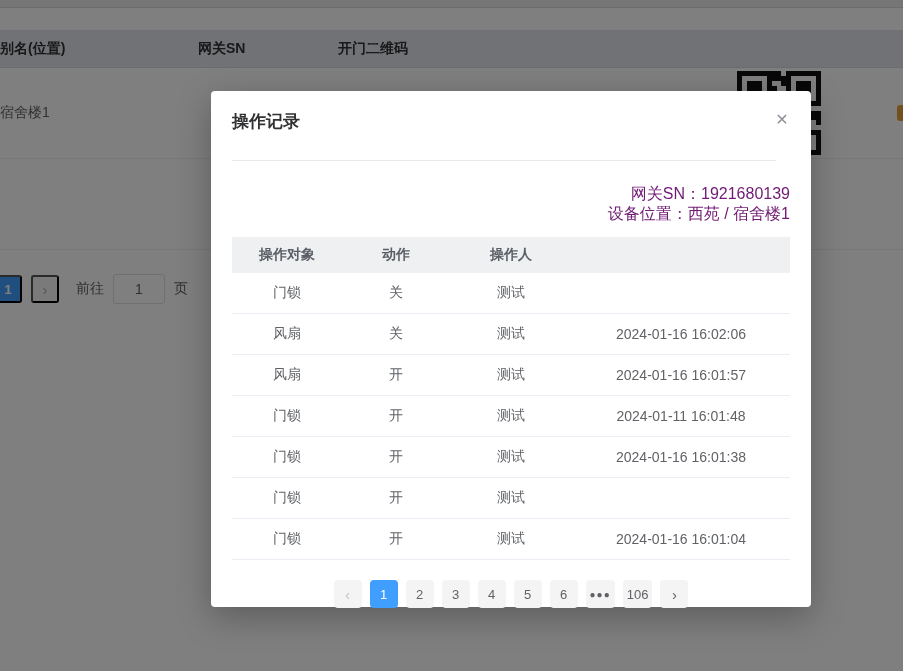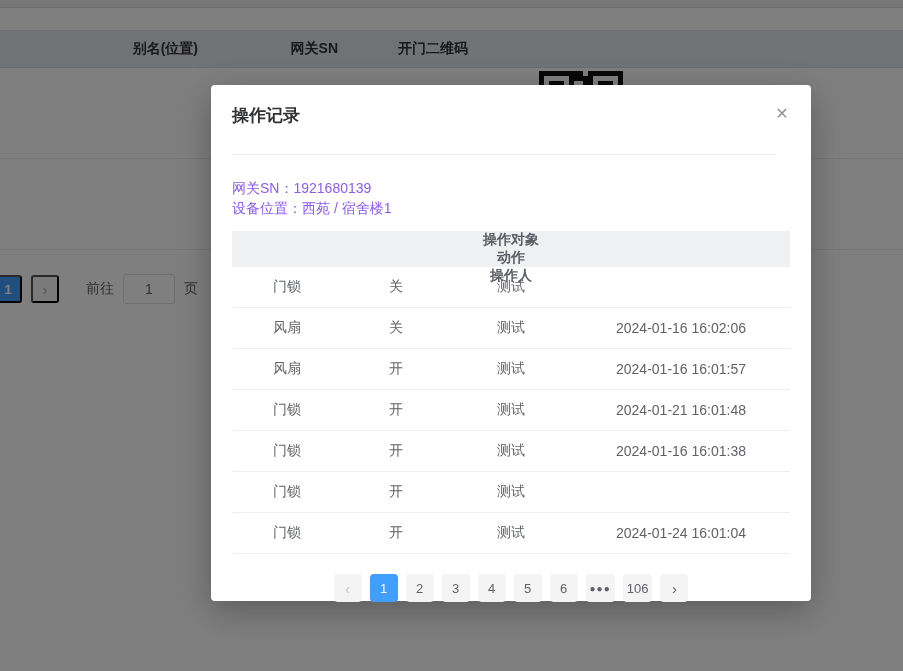--- a/index.html
+++ b/index.html
@@ -7,47 +7,47 @@
     position:relative;width:903px;height:671px;overflow:hidden;background:#fff;
     font-family:"Liberation Sans","DejaVu Sans",sans-serif;
   }
   
   .topbar{position:absolute;top:0;left:0;right:0;height:7px;background:#ededee;border-bottom:1px solid #d9d9d9;}
   .bg-table{position:absolute;top:30px;left:0;width:975px;}
   .bg-thead{display:flex;height:37px;align-items:center;background:#e2e5ea;border-bottom:1px solid #d6dae0;
     font-weight:bold;font-size:14px;color:#303133;}
   .bg-row{display:flex;height:90px;align-items:center;border-bottom:1px solid #ebeef5;font-size:14px;color:#606266;background:#fff;}
   .c1{width:198px}.c2{width:140px}.c3{width:234px}.c4{width:142px}.c5{width:130px}.c6{width:100px;position:relative;}
-  .bg-thead>div,.bg-row>div{text-align:right;box-sizing:border-box;}
+  .bg-thead>div,.bg-row>div{text-align:left;box-sizing:border-box;}
   .qr{width:84px;height:84px;margin:0 auto;display:block;}
   .action-sliver{position:absolute;left:53px;top:50%;transform:translateY(-50%);
     width:22px;height:16px;border-radius:3px;background:#e6a23c;}
   .bg-pagination{position:absolute;top:274px;left:-6px;display:flex;align-items:center;gap:9px;}
   .pg-btn{min-width:28px;height:28px;border-radius:3px;background:#f4f4f5;color:#606266;
     display:flex;align-items:center;justify-content:center;font-size:13px;cursor:pointer;}
   .pg-btn.active{background:#409eff;color:#fff;font-weight:bold;}
   .pg-chevron{font-size:15px;color:#a8abb2;line-height:1;}
   .goto-label,.unit-label{font-size:14px;color:#606266;}
-  .goto-label{margin-left:18px;}
+  .goto-label{margin-left:8px;}
   .goto-input{width:46px;height:26px;border:1px solid #dcdfe6;border-radius:3px;text-align:center;
     font-size:14px;color:#606266;background:#fff;outline:none;font-family:inherit;}
   
   .overlay{position:absolute;inset:0;background:rgba(0,0,0,0.5);z-index:5;}
   
-  .modal{position:absolute;left:211px;top:85px;width:600px;height:516px;background:#fff;border-radius:4px;
+  .modal{position:absolute;left:211px;top:91px;width:600px;height:516px;background:#fff;border-radius:4px;
     box-shadow:0 10px 34px rgba(0,0,0,0.28);z-index:10;box-sizing:border-box;}
   .modal-header{padding:19px 21px 0;}
   .modal-title{font-size:17px;font-weight:bold;color:#303133;line-height:24px;}
   .modal-close{position:absolute;top:15px;right:16px;width:26px;height:26px;font-size:16px;color:#909399;
     display:flex;align-items:center;justify-content:center;cursor:pointer;background:none;border:none;padding:0;font-family:inherit;}
   .modal-divider{margin:26px 35px 0 21px;border-top:1px solid #e8eaec;}
-  .modal-info{padding:23px 21px 0;font-size:14px;color:#8b5cf6;line-height:20px;}
+  .modal-info{padding:23px 21px 0;font-size:16px;color:#701a75;line-height:20px;text-align:right;}
   .modal-table{margin:13px 21px 0;}
   .mt-head{display:flex;height:36px;align-items:center;background:#eef0f2;
-    font-weight:bold;font-size:14px;color:#5c6066;flex-direction:column;}
+    font-weight:bold;font-size:14px;color:#5c6066;}
   .mt-row{display:flex;height:40px;align-items:center;border-bottom:1px solid #ebeef5;
     font-size:14px;color:#606266;background:#fff;}
   .m1{width:110px}.m2{width:108px}.m3{width:122px}.m4{width:218px}
   .mt-head>div,.mt-row>div{text-align:center;}
   .modal-pagination{margin-top:20px;display:flex;justify-content:center;align-items:center;gap:8px;}
   .mpg-btn{min-width:28px;height:28px;border-radius:4px;background:#f4f4f5;color:#606266;border:none;
     display:flex;align-items:center;justify-content:center;font-size:13px;cursor:pointer;font-family:inherit;padding:0 4px;box-sizing:border-box;}
   .mpg-btn.active{background:#409eff;color:#fff;}
   .mpg-btn.disabled{color:#c0c4cc;cursor:default;}
   .mpg-btn.chev{font-size:15px;}
@@ -61,20 +61,21 @@
   <div class="topbar"></div>
 
   <div class="bg-table">
     <div class="bg-thead">
       <div class="c1">别名(位置)</div>
       <div class="c2">网关SN</div>
       <div class="c5">开门二维码</div>
       <div class="c6"></div>
     </div>
     <div class="bg-row">
+      <div class="c1">宿舍楼1</div>
       <div class="c2"></div>
       <div class="c3"></div>
       <div class="c4"></div>
       <div class="c5">
           <span class="qr"><svg viewBox="0 0 17 17" width="84" height="84" shape-rendering="crispEdges">
               <rect width="17" height="17" fill="#fff"></rect>
               <g fill="#111">
                 <rect x="0" y="0" width="1" height="1"></rect>
                 <rect x="1" y="0" width="1" height="1"></rect>
                 <rect x="2" y="0" width="1" height="1"></rect>
@@ -493,38 +494,38 @@
       <div class="mt-row">
         <div class="m1">风扇</div>
         <div class="m2">开</div>
         <div class="m3">测试</div>
         <div class="m4">2024-01-16 16:01:57</div>
       </div>
       <div class="mt-row">
         <div class="m1">门锁</div>
         <div class="m2">开</div>
         <div class="m3">测试</div>
-        <div class="m4">2024-01-21 16:01:48</div>
+        <div class="m4">2024-01-11 16:01:48</div>
       </div>
       <div class="mt-row">
         <div class="m1">门锁</div>
         <div class="m2">开</div>
         <div class="m3">测试</div>
         <div class="m4">2024-01-16 16:01:38</div>
       </div>
       <div class="mt-row">
         <div class="m1">门锁</div>
         <div class="m2">开</div>
         <div class="m3">测试</div>
       </div>
       <div class="mt-row">
         <div class="m1">门锁</div>
         <div class="m2">开</div>
         <div class="m3">测试</div>
-        <div class="m4">2024-01-24 16:01:04</div>
+        <div class="m4">2024-01-16 16:01:04</div>
       </div>
     </div>
 
     <div class="modal-pagination">
       <button class="mpg-btn chev disabled">
           <span>‹</span>
         </button>
       <button class="mpg-btn active">1</button>
       <button class="mpg-btn">2</button>
       <button class="mpg-btn">3</button>

